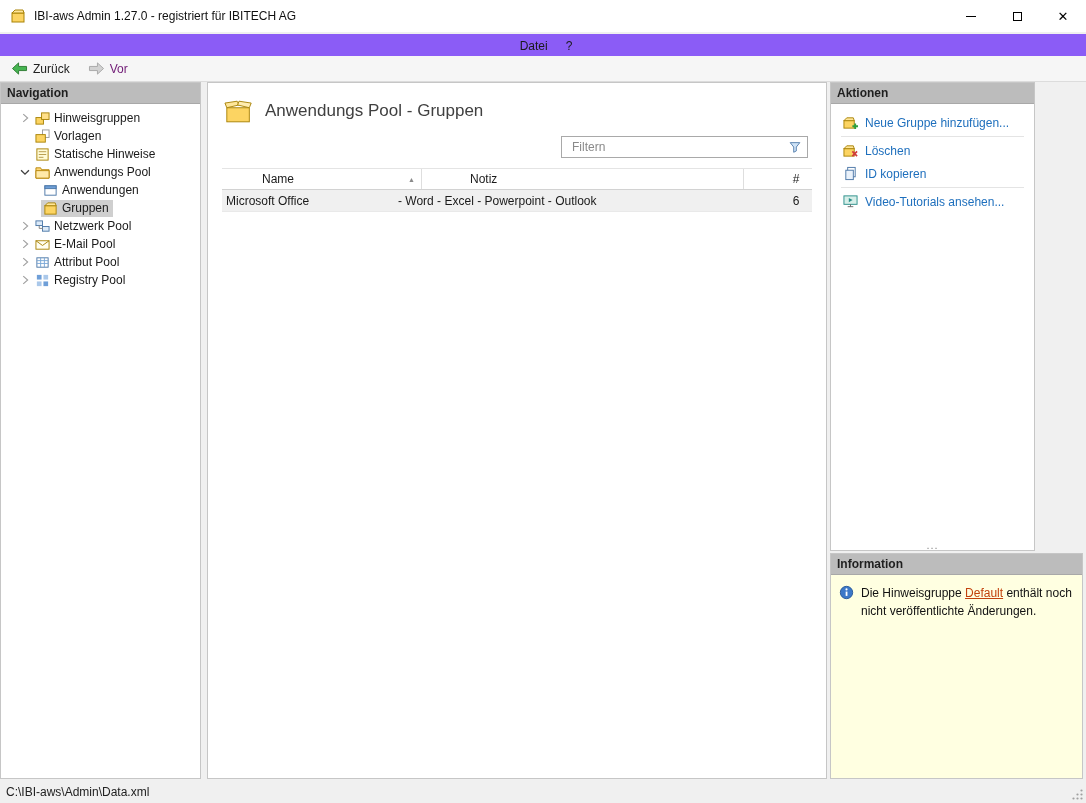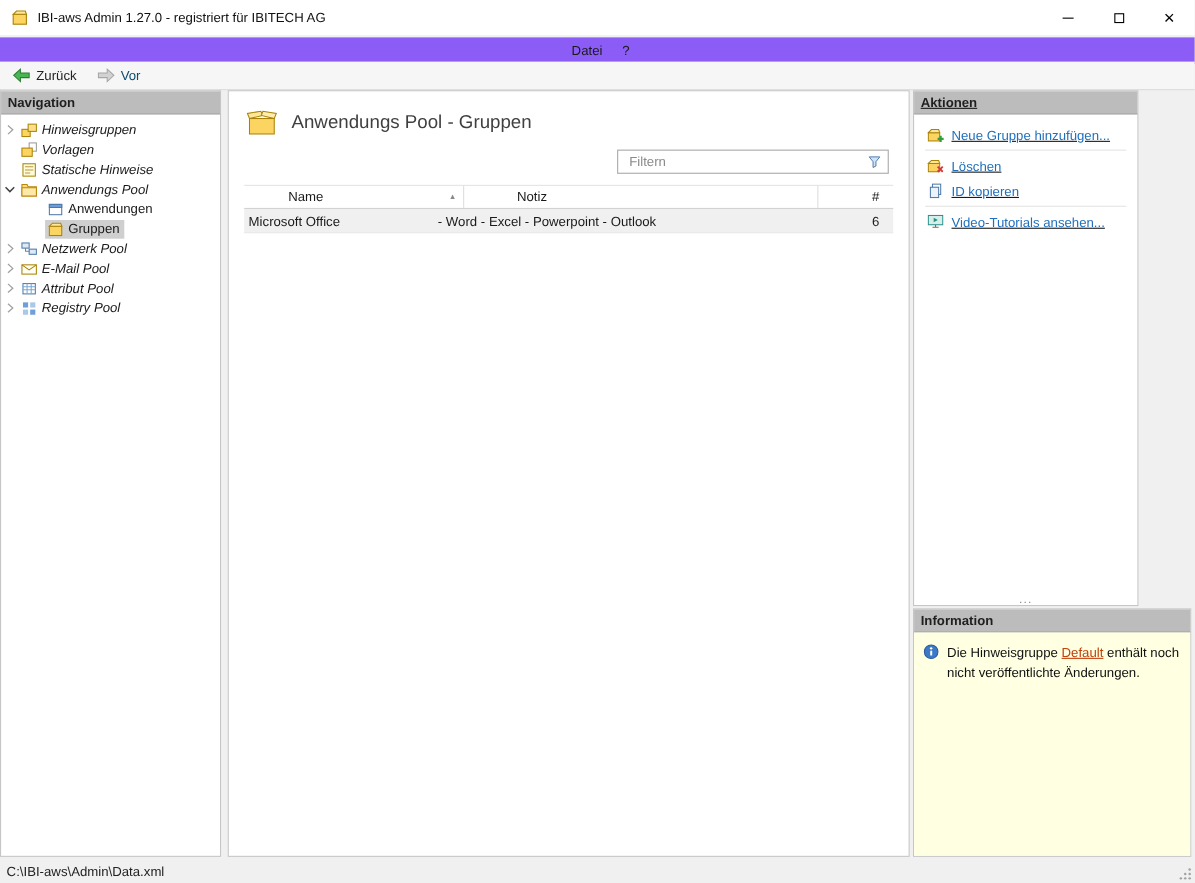--- a/index.html
+++ b/index.html
@@ -21,36 +21,36 @@
   
   .menubar { position:absolute; top:34px; left:0; right:0; height:24px; background:#8b5cf6;
     display:flex; align-items:center; padding-left:6px;justify-content:center; }
   .menu-item { padding:4px 9px; }
 
   
   .toolbar { position:absolute; top:56px; left:0; right:0; height:26px; background:#f6f6f6;
     border-bottom:1px solid #dcdcdc; display:flex; align-items:center; padding-left:6px; gap:8px; }
   .tool-btn { display:flex; align-items:center; gap:5px; padding:2px 5px; }
   .tool-btn .tlabel { color:#222; }
-  .tool-btn.disabled .tlabel { color:#0c4a6e; }
+  .tool-btn.disabled .tlabel { color:#701a75; }
 
   
   .panel { position:absolute; background:#ffffff; border:1px solid #c6c6c6; }
   .panel-header { height:21px; background:#bcbcbc; border-bottom:1px solid #a8a8a8;
     font-weight:bold; padding:3px 6px; color:#1f1f1f; }
 
   .nav-panel    { left:0;   top:82px;  width:201px; height:697px; }
   .center-panel { left:207px; top:82px; width:620px; height:697px; }
-  .actions-panel{ left:830px; top:82px; width:205px; height:469px;text-decoration:underline; }
+  .actions-panel{ left:830px; top:82px; width:205px; height:469px; }
   .info-panel   { left:830px; top:553px; width:253px; height:226px; }
 
   
   .tree { padding-top:5px; }
   .tree-item { display:flex; align-items:center; height:18px; cursor:default; }
-  .lvl0 { padding-left:0;font-style:italic; }
+  .lvl0 { padding-left:16px; }
   .lvl1 { padding-left:40px; }
   .expander { width:16px; height:16px; display:flex; align-items:center; justify-content:center; flex:0 0 16px; }
   .item-body { display:flex; align-items:center; gap:4px; padding:1px 4px 1px 2px; white-space:nowrap; }
   .tree-item.selected .item-body { background:#cfcfcf; }
   .icon16 { display:flex; width:15px; height:15px; flex:0 0 15px; }
   .icon16 svg { width:15px; height:15px; display:block; }
 
   
   .title-row { display:flex; align-items:center; gap:11px; padding:13px 16px 6px; height:49px; }
   .page-title { font-size:17px; font-weight:400; color:#404040; }

